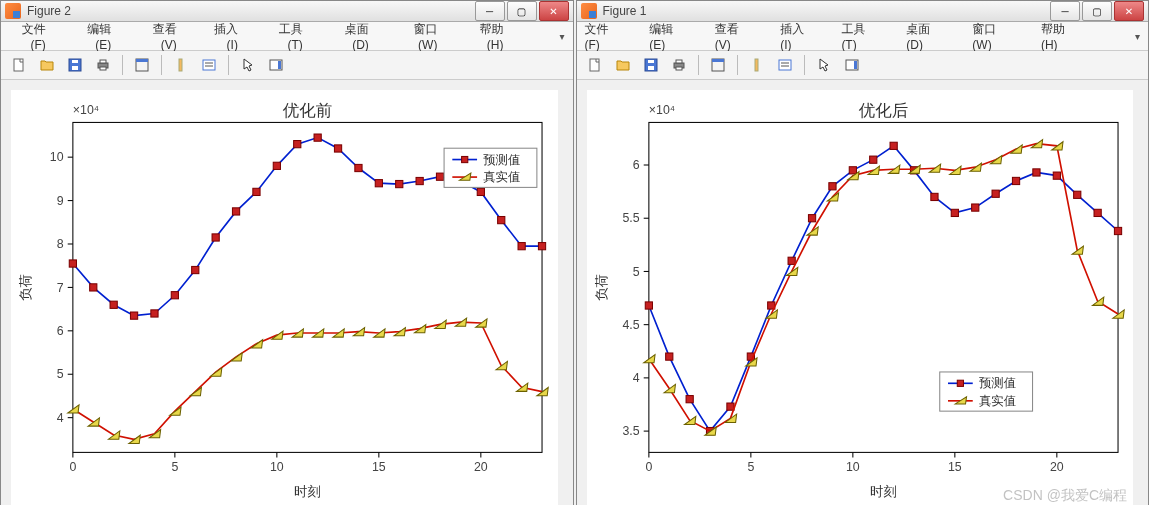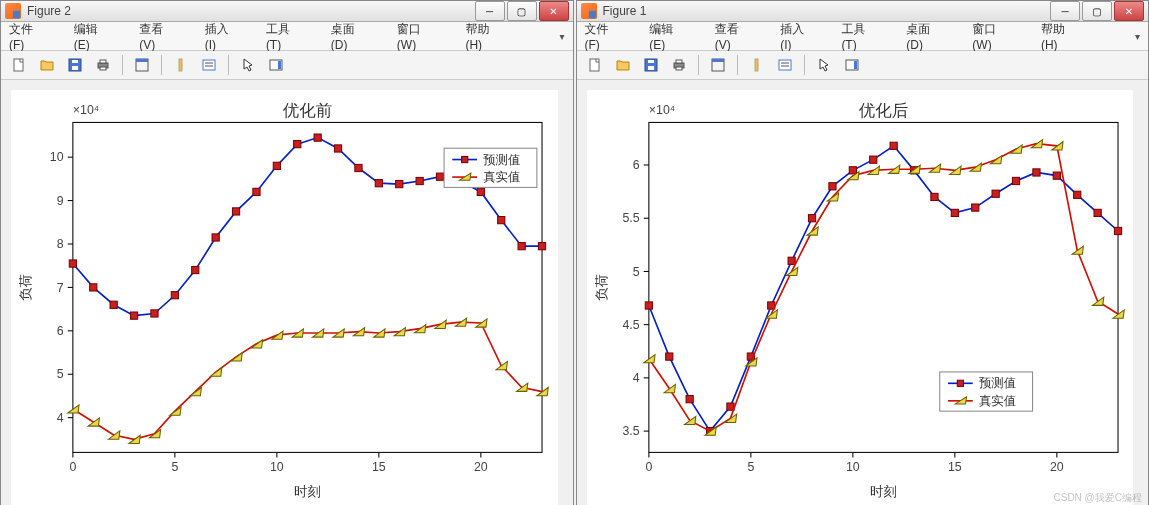--- a/index.html
+++ b/index.html
@@ -1,35 +1,35 @@
 <!DOCTYPE html>
 <html><head>
 <meta charset="utf-8">
 <style>
 body { margin:0; padding:0; font-family:"Microsoft YaHei",Arial,sans-serif; font-size:12px; background:#f0f0f0; }
 .container { display:flex; width:1149px; height:505px; }
 .figwin { flex:1; display:flex; flex-direction:column; border:1px solid #888; background:#fff; }
-.figwin:first-child { margin-right:2px; }
+.figwin:first-child { margin-right:2px;text-align:right; }
 .titlebar { height:30px; display:flex; align-items:center; background:linear-gradient(#f8f8f8,#e0e0e0); border-bottom:1px solid #aaa; padding:0 4px; }
 .tb-icon { width:16px; height:16px; margin-right:6px; background:linear-gradient(135deg,#ff8c42,#e8651c); border-radius:2px; position:relative; }
 .tb-icon::after { content:""; position:absolute; right:1px; bottom:1px; width:7px; height:7px; background:#3b7fd6; }
 .tb-title { color:#444; }
 .tb-spacer { flex:1; }
 .winbtn { width:28px; height:18px; border:1px solid #999; background:linear-gradient(#fefefe,#e5e5e5); border-radius:2px; margin-left:2px; display:flex; align-items:center; justify-content:center; font-size:10px; }
 .winbtn.close { background:linear-gradient(#e88,#c44); color:#fff; border-color:#a33; }
 .menubar { height:24px; display:flex; align-items:center; gap:28px; padding:2px 8px; border-bottom:1px solid #ccc; background:#f7f7f7; color:#333; }
 .menubar span[data-interactable="true"] { cursor:default; }
 .mb-spacer { flex:1; }
 .mb-arrow { font-size:10px; color:#555; }
 .toolbar { height:30px; display:flex; align-items:center; gap:4px; padding:2px 6px; border-bottom:1px solid #ccc; background:#f4f4f4; }
 .tool { width:22px; height:22px; border:1px solid transparent; border-radius:2px; display:flex; align-items:center; justify-content:center; font-size:14px; }
 .tool svg { width:16px; height:16px; }
 .sep { width:1px; height:20px; background:#bbb; margin:0 3px; }
 .plotarea { flex:1; position:relative; background:#f0f0f0; padding:10px 15px 5px 10px; }
-.wm { position:absolute; right:6px; bottom:5px; color:rgba(120,120,120,.45); font-size:10px; pointer-events:none; }
+.wm { position:absolute; right:21px; bottom:5px; color:rgba(120,120,120,.45); font-size:14px; pointer-events:none; }
 svg.chart { width:100%; height:100%; background:#fff; }
 .axis { stroke:#000; stroke-width:1; fill:none; }
 .series1 { stroke:#0020d0; stroke-width:1.6; fill:none; }
 .series2 { stroke:#d01000; stroke-width:1.6; fill:none; }
 .marker-sq { fill:#c62020; stroke:#7a0000; stroke-width:1; }
 .marker-tri { fill:#e8d84a; stroke:#6b6000; stroke-width:1; }
 .legend-box { fill:#fff; stroke:#888; }
 .ch-title { font-size:16px; fill:#333; text-anchor:middle; }
 .ax-label { font-size:13px; fill:#333; text-anchor:middle; }
 .exp { font-size:12px; fill:#444; }

